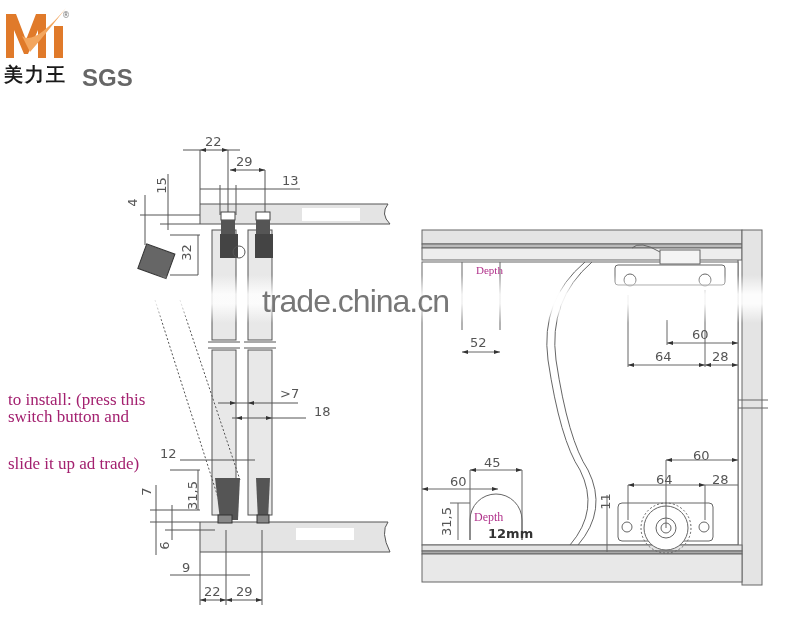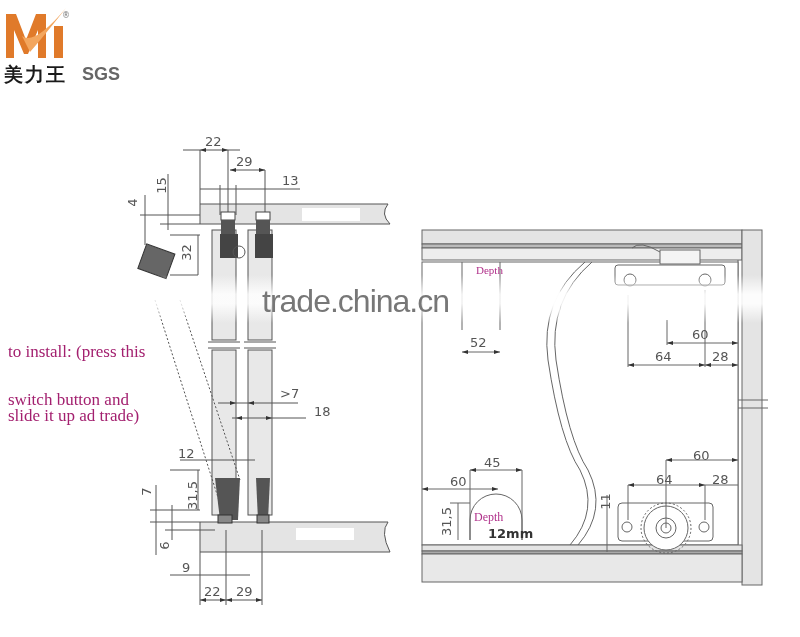--- a/index.html
+++ b/index.html
@@ -1,21 +1,21 @@
 <!DOCTYPE html>
 <html><head>
 <meta charset="utf-8">
 <style>
   html,body{margin:0;padding:0;background:#fff;}
   body{width:800px;height:637px;position:relative;overflow:hidden;font-family:"DejaVu Sans",sans-serif;}
   .abs{position:absolute;}
   .logo-m{left:4px;top:6px;width:68px;height:54px;}
   .brand-cn{left:4px;top:62px;font-family:Liberation Sans, sans-serif;font-size:19px;font-weight:bold;color:#1a1a1a;letter-spacing:2px;}
-  .brand-sgs{left:82px;top:64px;font-family:"Liberation Sans",sans-serif;font-weight:bold;font-size:18px;color:#666;}
-  .note{left:8px;font-family:"Liberation Serif",serif;font-size:17px;color:#a3206f;}
+  .brand-sgs{left:82px;top:64px;font-family:"Liberation Sans",sans-serif;font-weight:bold;font-size:24px;color:#666;}
+  .note{left:8px;font-family:"Liberation Serif",serif;font-size:17px;color:#a3206f;margin-top:48px;}
   .dim{font-family:"DejaVu Sans",sans-serif;font-size:13px;color:#555;}
   .pink{font-family:"Liberation Serif",serif;color:#b0308a;}
   .wm{left:262px;top:283px;font-family:"Liberation Sans",sans-serif;font-size:32px;color:#777;letter-spacing:-1px;}
   .blur-band{left:140px;top:275px;width:420px;height:48px;background:linear-gradient(180deg,rgba(255,255,255,0) 0%,rgba(255,255,255,.85) 40%,rgba(255,255,255,.85) 60%,rgba(255,255,255,0) 100%);}
   .blur-band2{left:540px;top:275px;width:250px;height:48px;background:linear-gradient(180deg,rgba(255,255,255,0) 0%,rgba(255,255,255,.9) 40%,rgba(255,255,255,.9) 60%,rgba(255,255,255,0) 100%);}
   svg text{font-family:"DejaVu Sans",sans-serif;}
 </style>
 </head>
 <body>
 
@@ -24,21 +24,21 @@
     <path d="M2 52 L2 8 L12 8 L22 34 L32 8 L42 8 L42 52 L34 52 L34 24 L24 48 L20 48 L10 24 L10 52 Z" fill="#e07a2a"></path>
     <path d="M18 30 Q30 40 62 2 Q40 30 26 46 Z" fill="#f3a65e"></path>
     <rect x="50" y="20" width="9" height="32" fill="#e07a2a"></rect>
     <text x="58" y="12" font-size="8" fill="#777">®</text>
   </svg>
 </div>
 <div class="abs brand-cn">美力王</div>
 <div class="abs brand-sgs">SGS</div>
 
 <div class="abs note" style="top:342px;">to install: (press this</div>
-<div class="abs note" style="top:390px;">switch button and</div>
+<div class="abs note" style="top:359px;">switch button and</div>
 <div class="abs note" style="top:406px;">slide it up ad trade)</div>
 
 <svg class="abs" style="left:0;top:0;" width="800" height="637">
   <g stroke="#555" stroke-width="1" fill="none">
 
     <path d="M200 204 L388 204 Q380 214 390 224 L200 224 Z" fill="#e4e4e4"></path>
     <rect x="302" y="208" width="58" height="13" fill="#fff" stroke="none"></rect>
 
     <line x1="160" y1="224" x2="200" y2="224"></line>
     <line x1="140" y1="215" x2="200" y2="215"></line>
@@ -127,21 +127,21 @@
 </svg>
 
 <div class="abs dim" style="left:205px;top:134px;">22</div>
 <div class="abs dim" style="left:236px;top:154px;">29</div>
 <div class="abs dim" style="left:282px;top:173px;">13</div>
 <div class="abs dim" style="left:153px;top:178px;transform:rotate(-90deg);">15</div>
 <div class="abs dim" style="left:128px;top:195px;transform:rotate(-90deg);">4</div>
 <div class="abs dim" style="left:178px;top:245px;transform:rotate(-90deg);">32</div>
 <div class="abs dim" style="left:280px;top:386px;">&gt;7</div>
 <div class="abs dim" style="left:290px;top:404px;margin-left:24px;">18</div>
-<div class="abs dim" style="left:178px;top:446px;">12</div>
+<div class="abs dim" style="left:160px;top:446px;">12</div>
 <div class="abs dim" style="left:142px;top:484px;transform:rotate(-90deg);">7</div>
 <div class="abs dim" style="left:178px;top:488px;transform:rotate(-90deg);">31,5</div>
 <div class="abs dim" style="left:160px;top:538px;transform:rotate(-90deg);">6</div>
 <div class="abs dim" style="left:182px;top:560px;">9</div>
 <div class="abs dim" style="left:204px;top:584px;">22</div>
 <div class="abs dim" style="left:236px;top:584px;">29</div>
 
 <svg class="abs" style="left:0;top:0;" width="800" height="637">
   <g stroke="#666" stroke-width="1" fill="none">
 

